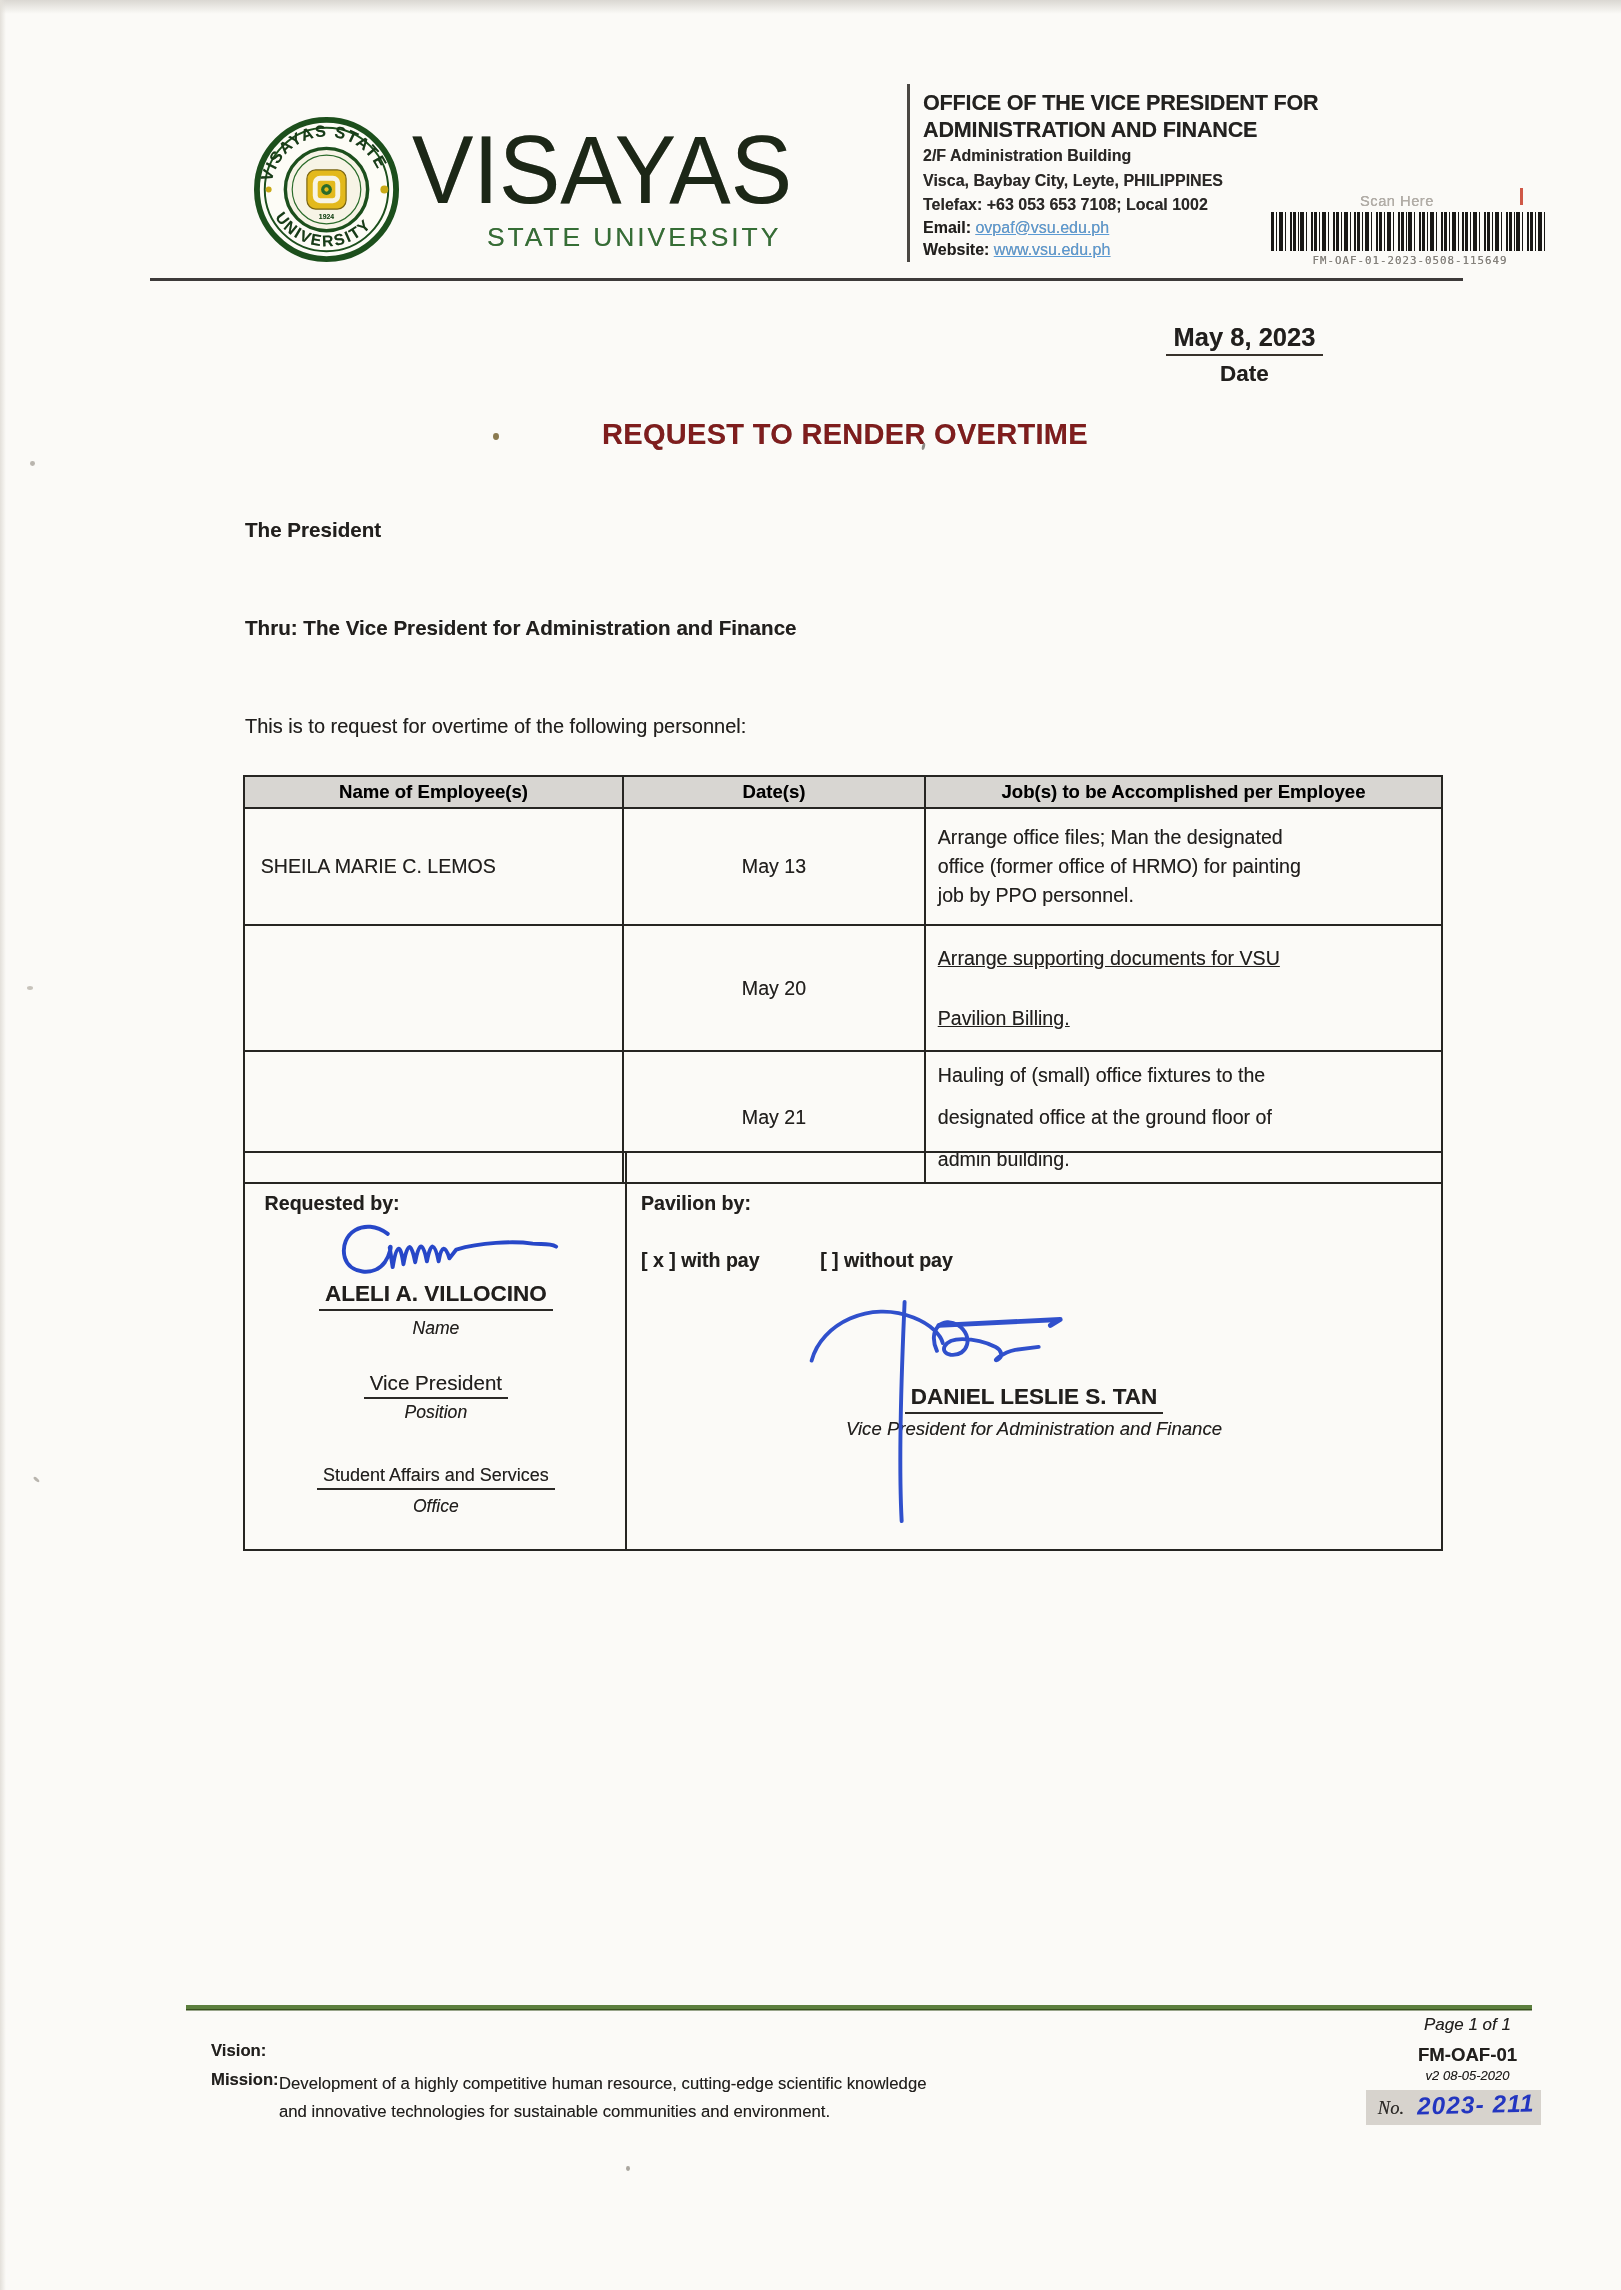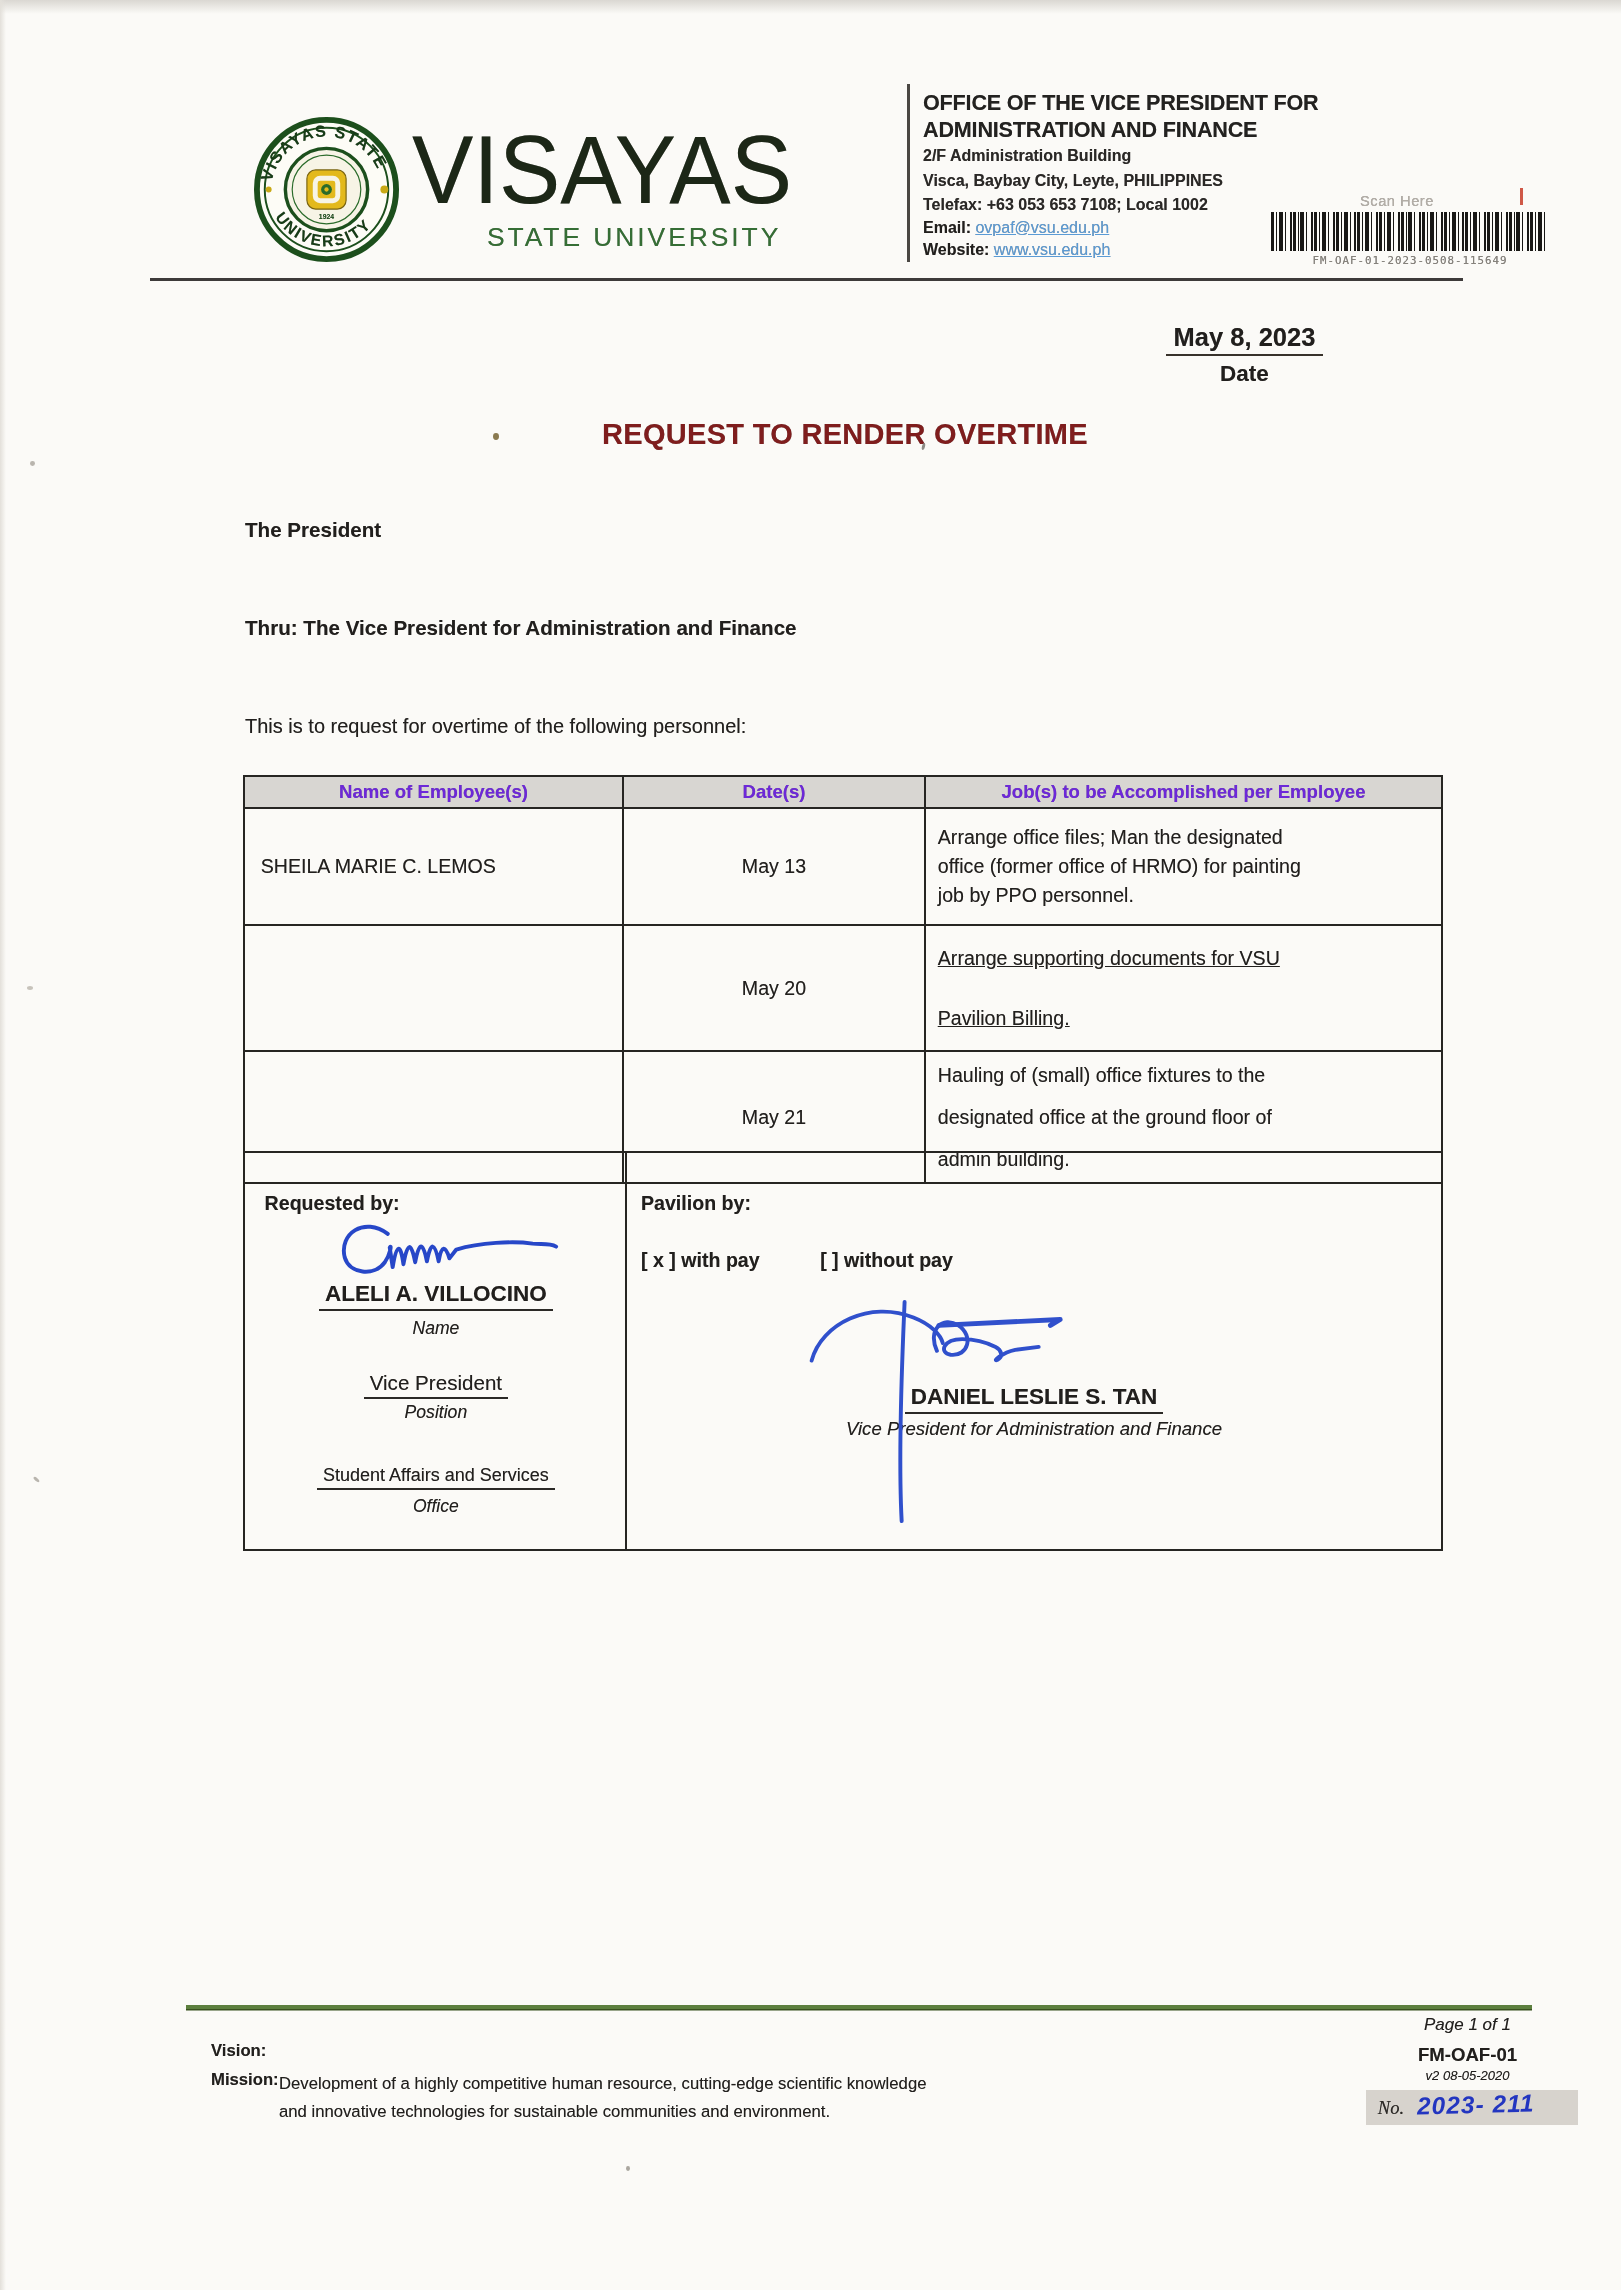--- a/index.html
+++ b/index.html
@@ -34,21 +34,21 @@
   .date-val span{display:inline-block;border-bottom:2.5px solid #38322b;padding:0 7.8px 2px 7.8px;}
   .date-lab{left:1127px;top:361px;width:235px;text-align:center;font-size:22.5px;font-weight:700;}
   .doc-title{left:245px;top:418px;width:1200px;text-align:center;font-size:29px;font-weight:700;letter-spacing:0.3px;color:#7f1d1d;}
   .addressee{left:245px;top:518px;font-size:20.6px;font-weight:700;}
   .thru{left:245px;top:616px;font-size:20.6px;font-weight:700;}
   .intro{left:245px;top:715px;font-size:20px;}
 
   
   table.ot{left:243px;top:775px;width:1200px;border-collapse:collapse;table-layout:fixed;position:absolute;}
   table.ot,.ot th,.ot td{border:2.4px solid #262522;}
-  .ot th{height:30px;background:#d8d6d2;font-size:18.6px;font-weight:700;padding:0;color:#6d28d9;}
+  .ot th{height:30px;background:#d8d6d2;font-size:18.6px;font-weight:700;padding:0;color:#000000;}
   .ot td{font-size:19.6px;vertical-align:middle;padding:2px 11.8px;}
   .ot .name-cell{padding-left:15.7px;}
   .ot .date-cell{text-align:center;}
   .ot .job-cell{white-space:pre-line;}
   .ot tr.r1{height:117px;} .ot tr.r1 .job-cell{line-height:29px;}
   .ot tr.r2{height:92px;}  .ot tr.r2 .job-cell{line-height:60px;text-decoration:underline;}
   .ot tr.r3{height:129px;} .ot tr.r3 .job-cell{line-height:42px;}
 
   
   .sigbox{left:243px;top:1151px;width:1200px;height:400px;border:2.5px solid #262522;box-sizing:border-box;}
@@ -79,21 +79,21 @@
   .f-lab{font-size:16.7px;font-weight:700;}
   .f-txt{font-size:16.7px;line-height:28px;white-space:pre-line;}
   .vision-lab{left:211px;top:2041px;}
   .vision-txt{left:279px;top:2041px;width:941px;}
   .mission-lab{left:211px;top:2070px;}
   .mission-txt{left:279px;top:2070px;width:941px;}
   .f-right{left:1377px;top:2015px;width:181px;text-align:center;}
   .f-page{font-style:italic;font-size:17px;}
   .f-code{font-size:18.6px;font-weight:700;margin-top:8.8px;}
   .f-ver{font-style:italic;font-size:13px;margin-top:2px;}
-  .no-box{left:1366px;top:2090px;width:212px;height:35px;background:#d7d3cd;}
+  .no-box{left:1366px;top:2090px;width:175px;height:35px;background:#d7d3cd;}
   .no-lab{left:11.8px;top:6.9px;font-family:"Liberation Serif",serif;font-style:italic;font-size:18.6px;color:#2b2926;}
   .no-val{left:51px;top:1px;font-size:24.5px;font-weight:700;font-style:italic;letter-spacing:1px;color:#2336c0;transform:rotate(-1.5deg);text-shadow:none;}
 
   
   .dot{border-radius:50%;}
 </style>
 </head>
 <body>
 
 <div class="page">

